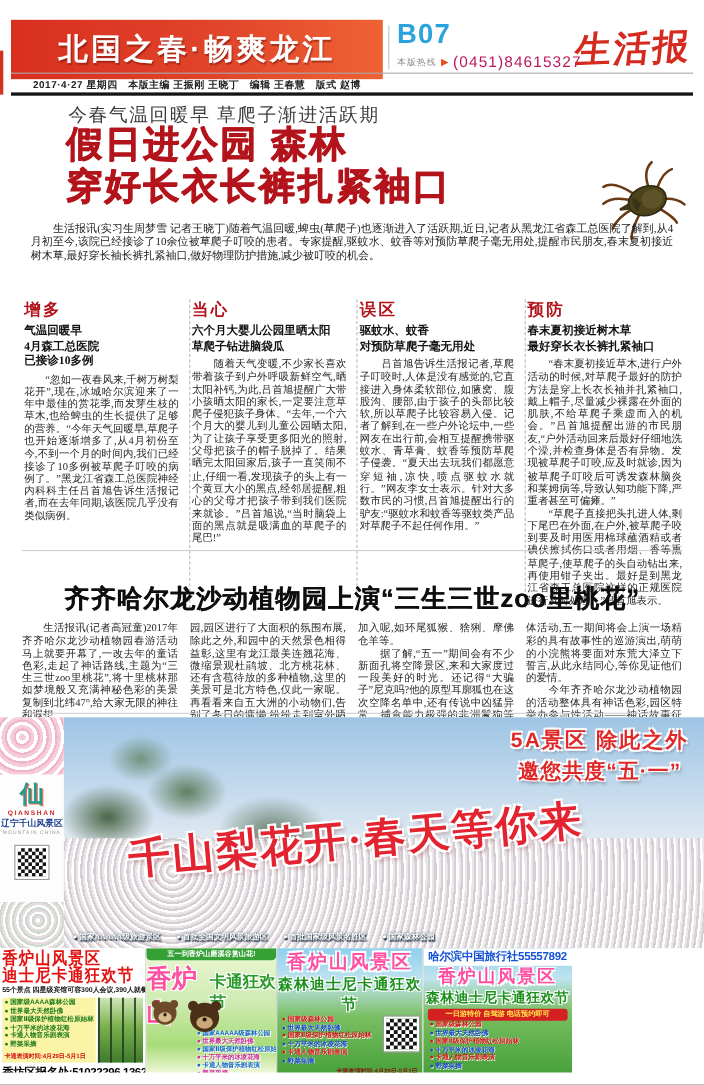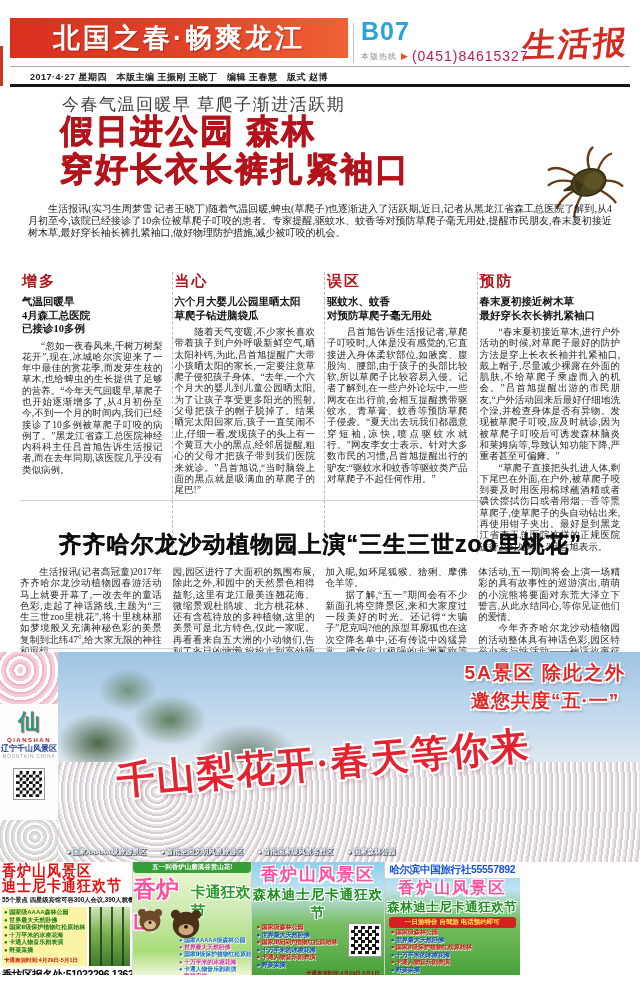--- a/index.html
+++ b/index.html
@@ -7,21 +7,21 @@
   .page {
     position:relative; width:640px; height:986px; margin:0 auto;
     background:#fff; overflow:hidden;
     font-family:"Liberation Serif","DejaVu Serif",serif; color:#222;
   }
   .sans { font-family:"Liberation Sans","DejaVu Sans",sans-serif; }
 
   
   .edge-sliver { position:absolute; left:0; top:46px; width:3px; height:40px; background:#cf3322; }
   .banner {
-    position:absolute; left:10px; top:18px; width:338px; height:40px;
+    position:absolute; left:10px; top:18px; width:338px; height:54px;
     background:linear-gradient(90deg,#d92f1f 0%, #e0442a 55%, #ef6234 100%);
     display:flex; align-items:center; justify-content:center;
   }
   .banner-title {
     color:#fff; font-size:27px; font-weight:bold; letter-spacing:3px;
     font-family:"Liberation Sans","DejaVu Sans",sans-serif;
     text-shadow:1px 1px 1px rgba(120,20,10,.55);
   }
   .mast-vline { position:absolute; left:353px; top:23px; width:1px; height:40px; background:#c3c3c3; }
   .page-no { position:absolute; left:361px; top:17px; font-size:25px; font-weight:bold; color:#2aa3dc; letter-spacing:1px; }

